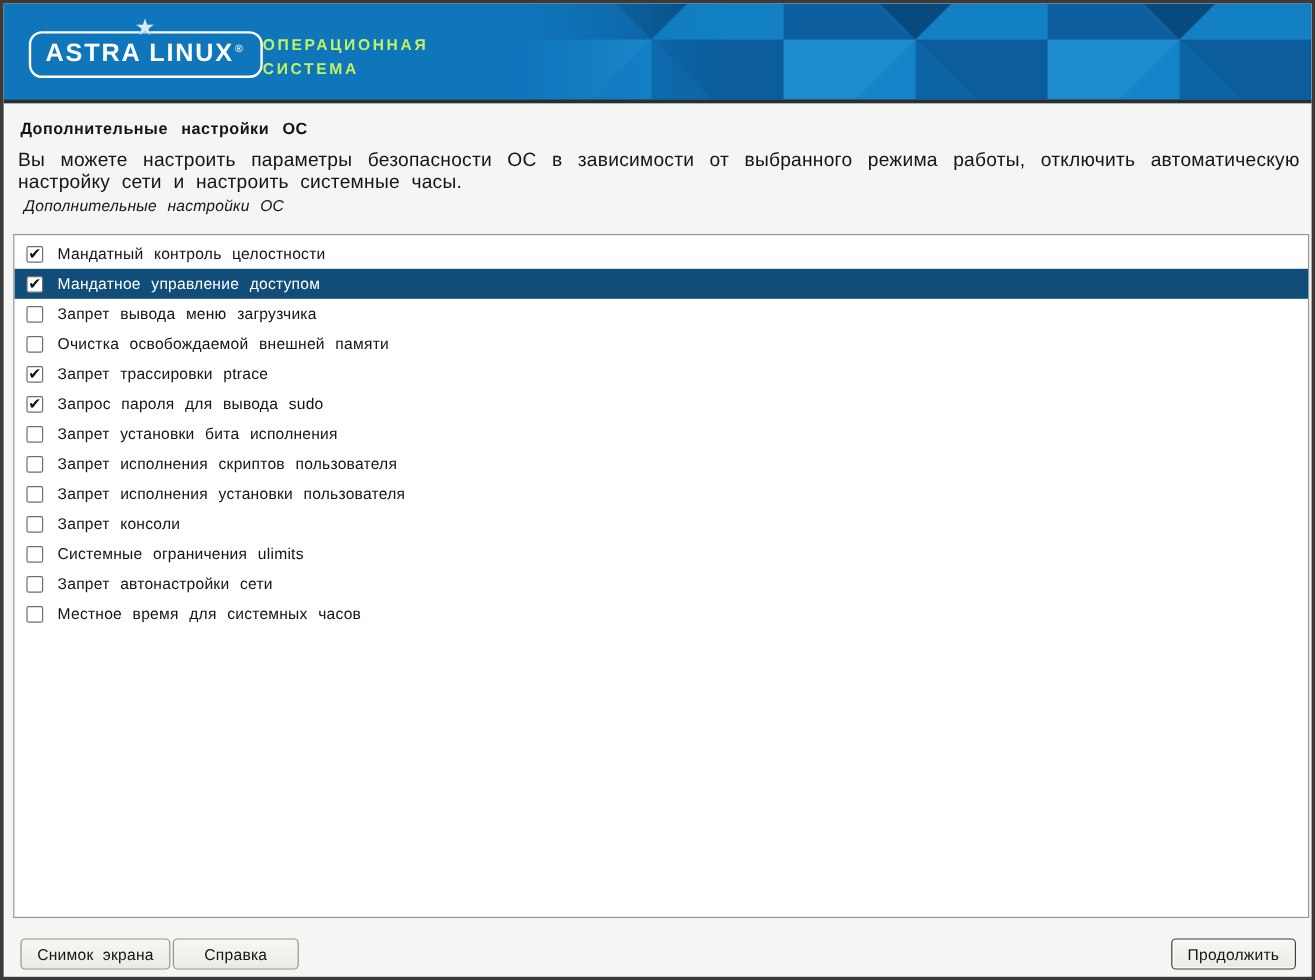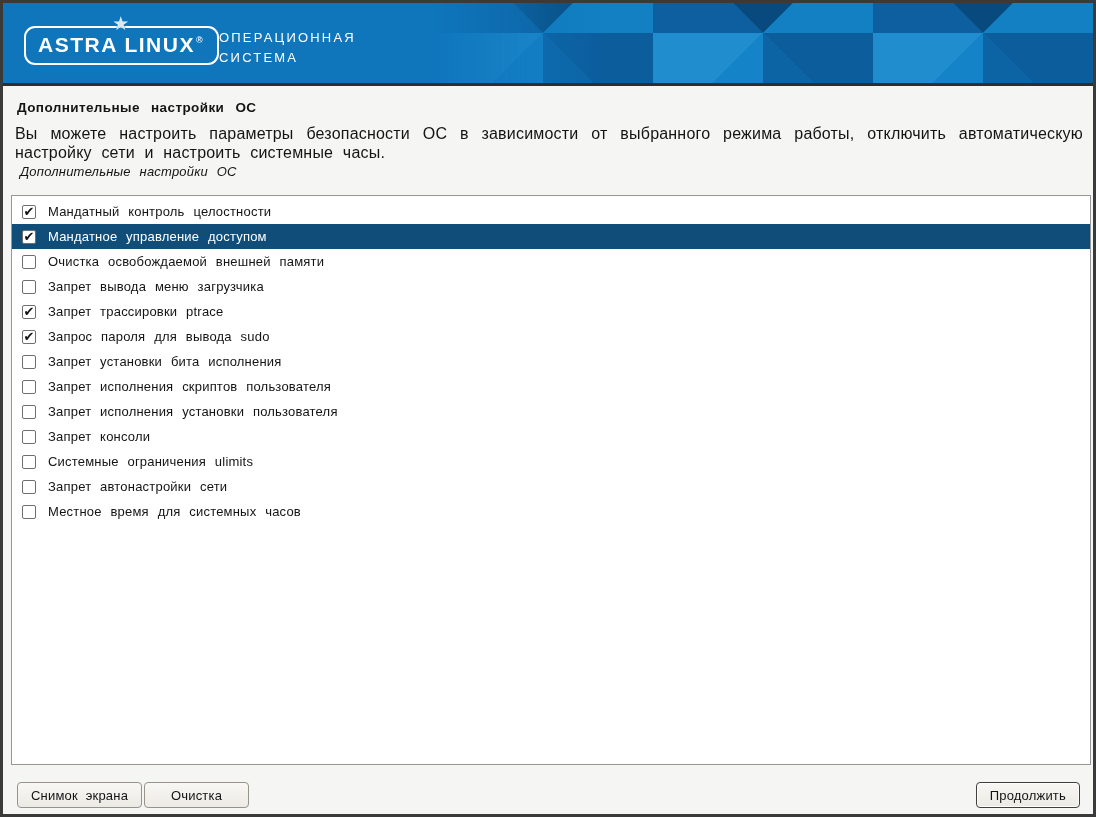--- a/index.html
+++ b/index.html
@@ -18,21 +18,21 @@
   .logo-box{
     position:absolute;left:21px;top:23px;border:2px solid #ffffff;border-radius:11px;
     padding:5px 14px 6px 12px;color:#fff;font-weight:bold;font-size:21px;letter-spacing:1.5px;white-space:nowrap;
   }
   .logo-reg{font-size:9px;vertical-align:top;position:relative;top:2px;left:1px;color:#e8f2fa;}
   .logo-star{
     position:absolute;top:-14px;left:50%;transform:translateX(-50%);
     color:#d9eaf7;font-size:19px;line-height:1;text-shadow:0 0 2px #0f76bc;
   }
   .brand{
-    position:absolute;left:216px;top:25px;color:#ffffff;font-weight:normal;
+    position:absolute;left:216px;top:25px;color:#bef264;font-weight:bold;
     font-size:13px;letter-spacing:2.2px;line-height:1.5;
   }
   
   .page-title{position:absolute;left:14px;top:97px;font-size:13.5px;font-weight:bold;letter-spacing:.4px;word-spacing:7px;}
   .page-desc{position:absolute;left:12px;top:121px;right:10px;font-size:16px;line-height:19px;text-align:justify;word-spacing:5px;letter-spacing:.2px;}
   .list-label{position:absolute;left:17px;top:161px;font-size:13px;font-style:italic;word-spacing:5px;letter-spacing:.2px;}
   
   .listbox{
     position:absolute;left:8px;top:192px;width:1080px;height:570px;box-sizing:border-box;
     background:#ffffff;border:1px solid #979797;padding-top:3px;overflow:hidden;
@@ -101,26 +101,26 @@
     </div>
 
     <div class="row selected">
       <span class="checkbox">✔</span>
       <span class="label">Мандатное управление доступом</span>
     </div>
 
 
     <div class="row">
       <span class="checkbox"></span>
-      <span class="label">Очистка освобождаемой внешней памяти</span>
+      <span class="label">Запрет вывода меню загрузчика</span>
     </div>
 
     <div class="row">
       <span class="checkbox"></span>
-      <span class="label">Запрет вывода меню загрузчика</span>
+      <span class="label">Очистка освобождаемой внешней памяти</span>
     </div>
 
     <div class="row">
       <span class="checkbox">✔</span>
       <span class="label">Запрет трассировки ptrace</span>
     </div>
 
     <div class="row">
       <span class="checkbox">✔</span>
       <span class="label">Запрос пароля для вывода sudo</span>
@@ -156,16 +156,16 @@
       <span class="label">Запрет автонастройки сети</span>
     </div>
 
     <div class="row">
       <span class="checkbox"></span>
       <span class="label">Местное время для системных часов</span>
     </div>
   </div>
 
   <button class="btn btn-screenshot">Снимок экрана</button>
-  <button class="btn btn-help">Очистка</button>
+  <button class="btn btn-help">Справка</button>
   <button class="btn btn-continue">Продолжить</button>
 
 </div>
 
 </body></html>

